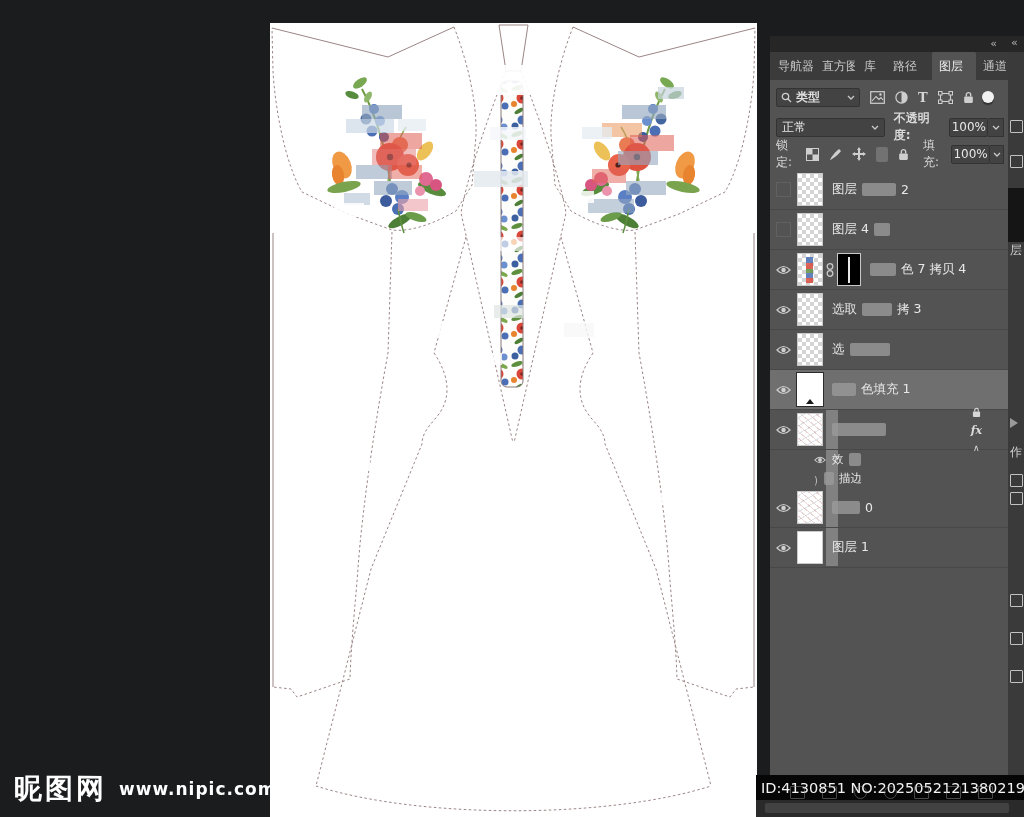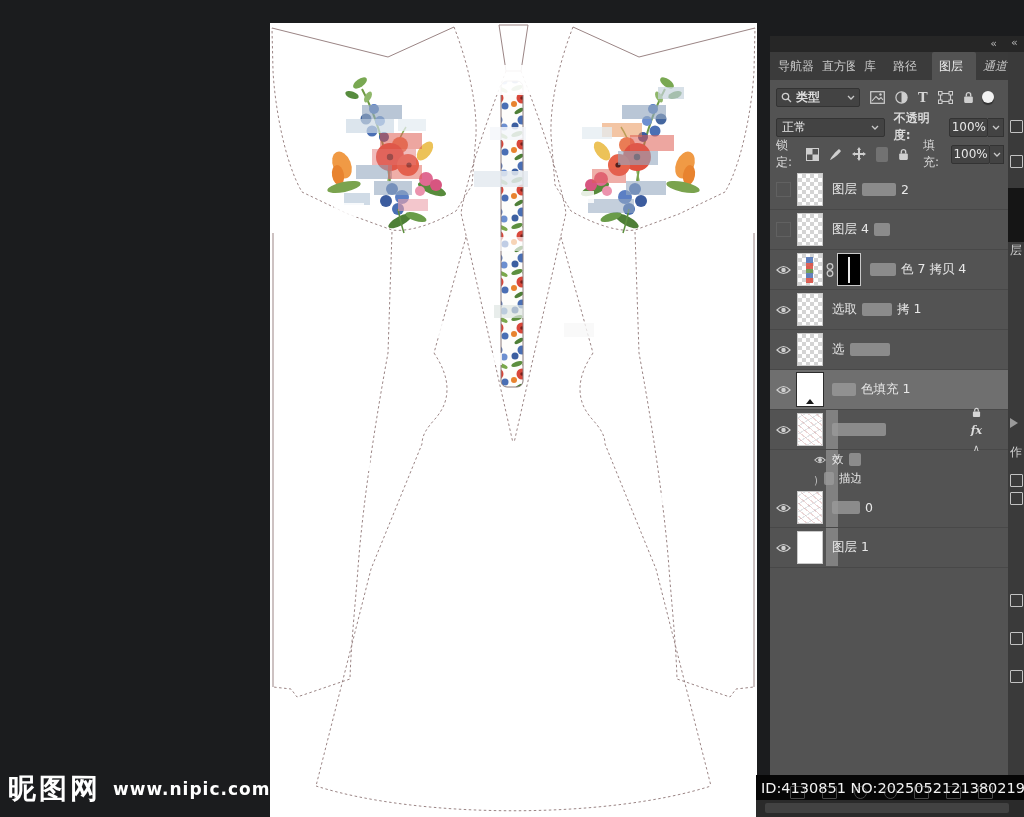--- a/index.html
+++ b/index.html
@@ -9,21 +9,21 @@
     font-family:"DejaVu Sans","Liberation Sans",sans-serif;
     -webkit-font-smoothing:antialiased;
   }
   
   #doc-canvas{
     position:absolute;left:270px;top:23px;width:487px;height:794px;
     background:#ffffff;
   }
   
   #watermark{
-    position:absolute;left:8px;top:770px;color:#ffffff;display:flex;align-items:center;gap:12px;
+    position:absolute;left:14px;top:770px;color:#ffffff;display:flex;align-items:center;gap:12px;
   }
   #watermark .wm-logo{font-size:28px;font-weight:bold;letter-spacing:3px;}
   #watermark .wm-url{font-size:17px;font-weight:bold;letter-spacing:1px;}
   
   #panel{
     position:absolute;left:770px;top:36px;width:238px;height:739px;
     background:#535353;border-right:1px solid #2c2c2c;
   }
   #panel-header{
     position:absolute;left:0;top:0;width:100%;height:16px;background:#262626;
@@ -258,21 +258,21 @@
   <div id="panel-header">
     <span class="collapse">«</span>
   </div>
   <div id="tabbar">
 
   <div class="tab" style="width: 35px;">导航器</div>
       <div class="tab" style="width: 33px;">直方图</div>
       <div class="tab" style="width: 20px;">库</div>
       <div class="tab" style="width: 30px;">路径</div>
       <div class="tab active" style="width: 30px;">图层</div>
-      <div class="tab" style="width: 30px; font-style: italic;">通道</div>
+      <div class="tab" style="width: 30px;">通道</div>
       <div id="tab-menu">≡</div>
     </div>
   <div id="panel-body">
     <div id="filter-row">
       <div id="search-box">
         <span>
             <svg width="11" height="11" viewBox="0 0 11 11">
               <circle cx="4.5" cy="4.5" r="3.2" fill="none" stroke="#cfcfcf" stroke-width="1.3"></circle>
               <line x1="7" y1="7" x2="10" y2="10" stroke="#cfcfcf" stroke-width="1.3"></line>
             </svg>
@@ -422,21 +422,21 @@
           <div class="eye-well">
             <svg width="15" height="10" viewBox="0 0 16 10">
               <path d="M1 5 Q8 -2.5 15 5 Q8 12.5 1 5 Z" fill="none" stroke="#cfcfcf" stroke-width="1.2"></path>
               <circle cx="8" cy="5" r="2.4" fill="#cfcfcf"></circle>
             </svg>
           </div>
           <div class="thumb checker"></div>
           <span class="lname">
             <span>选取</span>
             <span class="censor" style="width: 30px;"></span>
-            <span>拷 1</span>
+            <span>拷 3</span>
           </span>
         </div>
         <div class="lrow">
           <div class="eye-well">
             <svg width="15" height="10" viewBox="0 0 16 10">
               <path d="M1 5 Q8 -2.5 15 5 Q8 12.5 1 5 Z" fill="none" stroke="#cfcfcf" stroke-width="1.2"></path>
               <circle cx="8" cy="5" r="2.4" fill="#cfcfcf"></circle>
             </svg>
           </div>
           <div class="thumb checker"></div>

